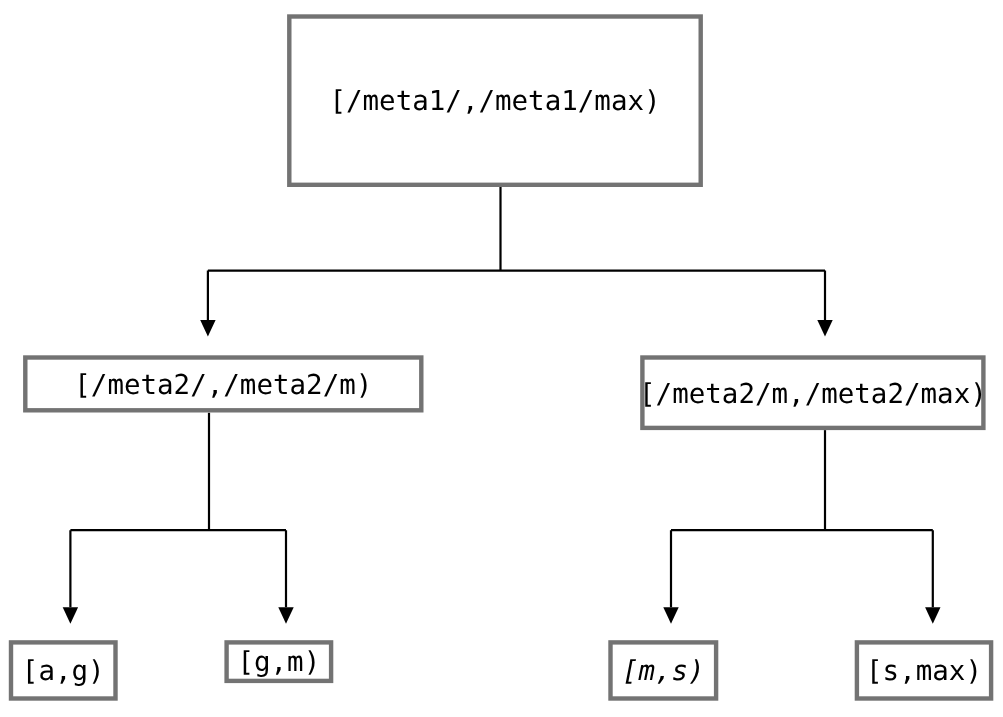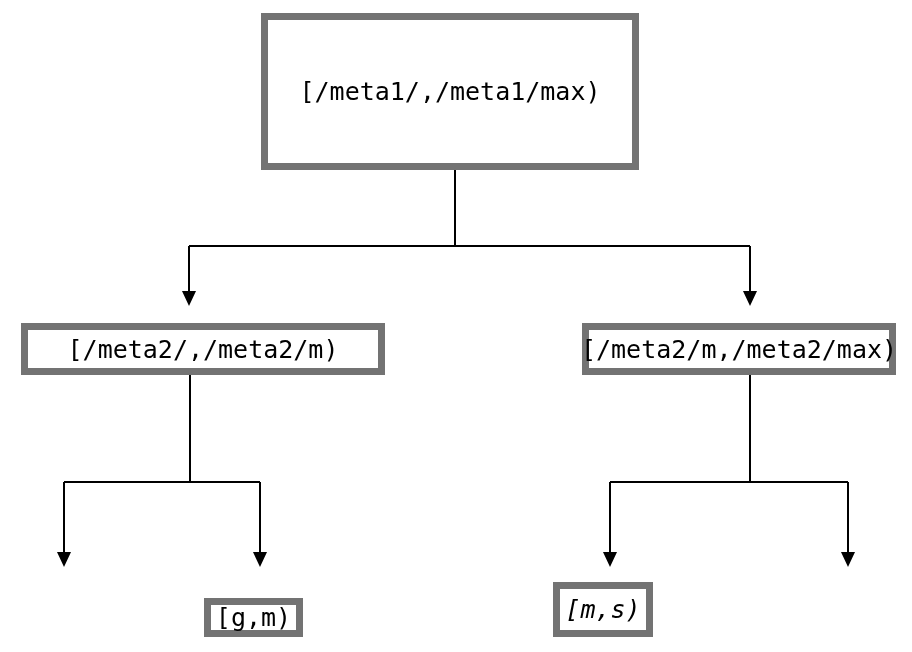--- a/index.html
+++ b/index.html
@@ -18,35 +18,35 @@
   .connectors {
     position: absolute;
     left: 0;
     top: 0;
     width: 912px;
     height: 652px;
   }
   .node {
     position: absolute;
     box-sizing: border-box;
-    border: 7px solid #737373;
+    border: 4px solid #737373;
     background: #ffffff;
     color: #000000;
     display: flex;
     align-items: center;
     justify-content: center;
     font-size: 25px;
     line-height: 1;
     white-space: nowrap;
   }
   .n-root  { left: 261px; top: 13px;  width: 378px; height: 157px; }
   .n-left  { left: 21px;  top: 323px; width: 364px; height: 52px;  }
-  .n-right { left: 582px; top: 323px; width: 314px; height: 52px;  }
+  .n-right { left: 582px; top: 323px; width: 314px; height: 68px;  }
   .n-ag    { left: 8px;   top: 582px; width: 99px;  height: 55px;  }
-  .n-gm    { left: 204px; top: 582px; width: 99px;  height: 39px; margin-top: 16px;  }
+  .n-gm    { left: 204px; top: 582px; width: 99px;  height: 39px;  }
   .n-ms    { left: 553px; top: 582px; width: 100px; height: 55px; font-style: italic;  }
   .n-smax  { left: 777px; top: 582px; width: 126px; height: 55px;  }
   .edge-line {
     fill: none;
     stroke: #000000;
     stroke-width: 2;
   }
   .arrow-head {
     fill: #000000;
     stroke: none;
@@ -77,19 +77,21 @@
       <polygon class="arrow-head" points="841,552 855,552 848,567"></polygon>
     </g>
   </svg>
 
   <div class="node n-root">[/meta1/,/meta1/max)</div>
 
   <div class="node n-left">[/meta2/,/meta2/m)</div>
 
   <div class="node n-right">[/meta2/m,/meta2/max)</div>
 
+  <div class="node n-ag">[a,g)</div>
 
   <div class="node n-gm">[g,m)</div>
 
   <div class="node n-ms">[m,s)</div>
 
+  <div class="node n-smax">[s,max)</div>
 
 </div>
 
 </body></html>

